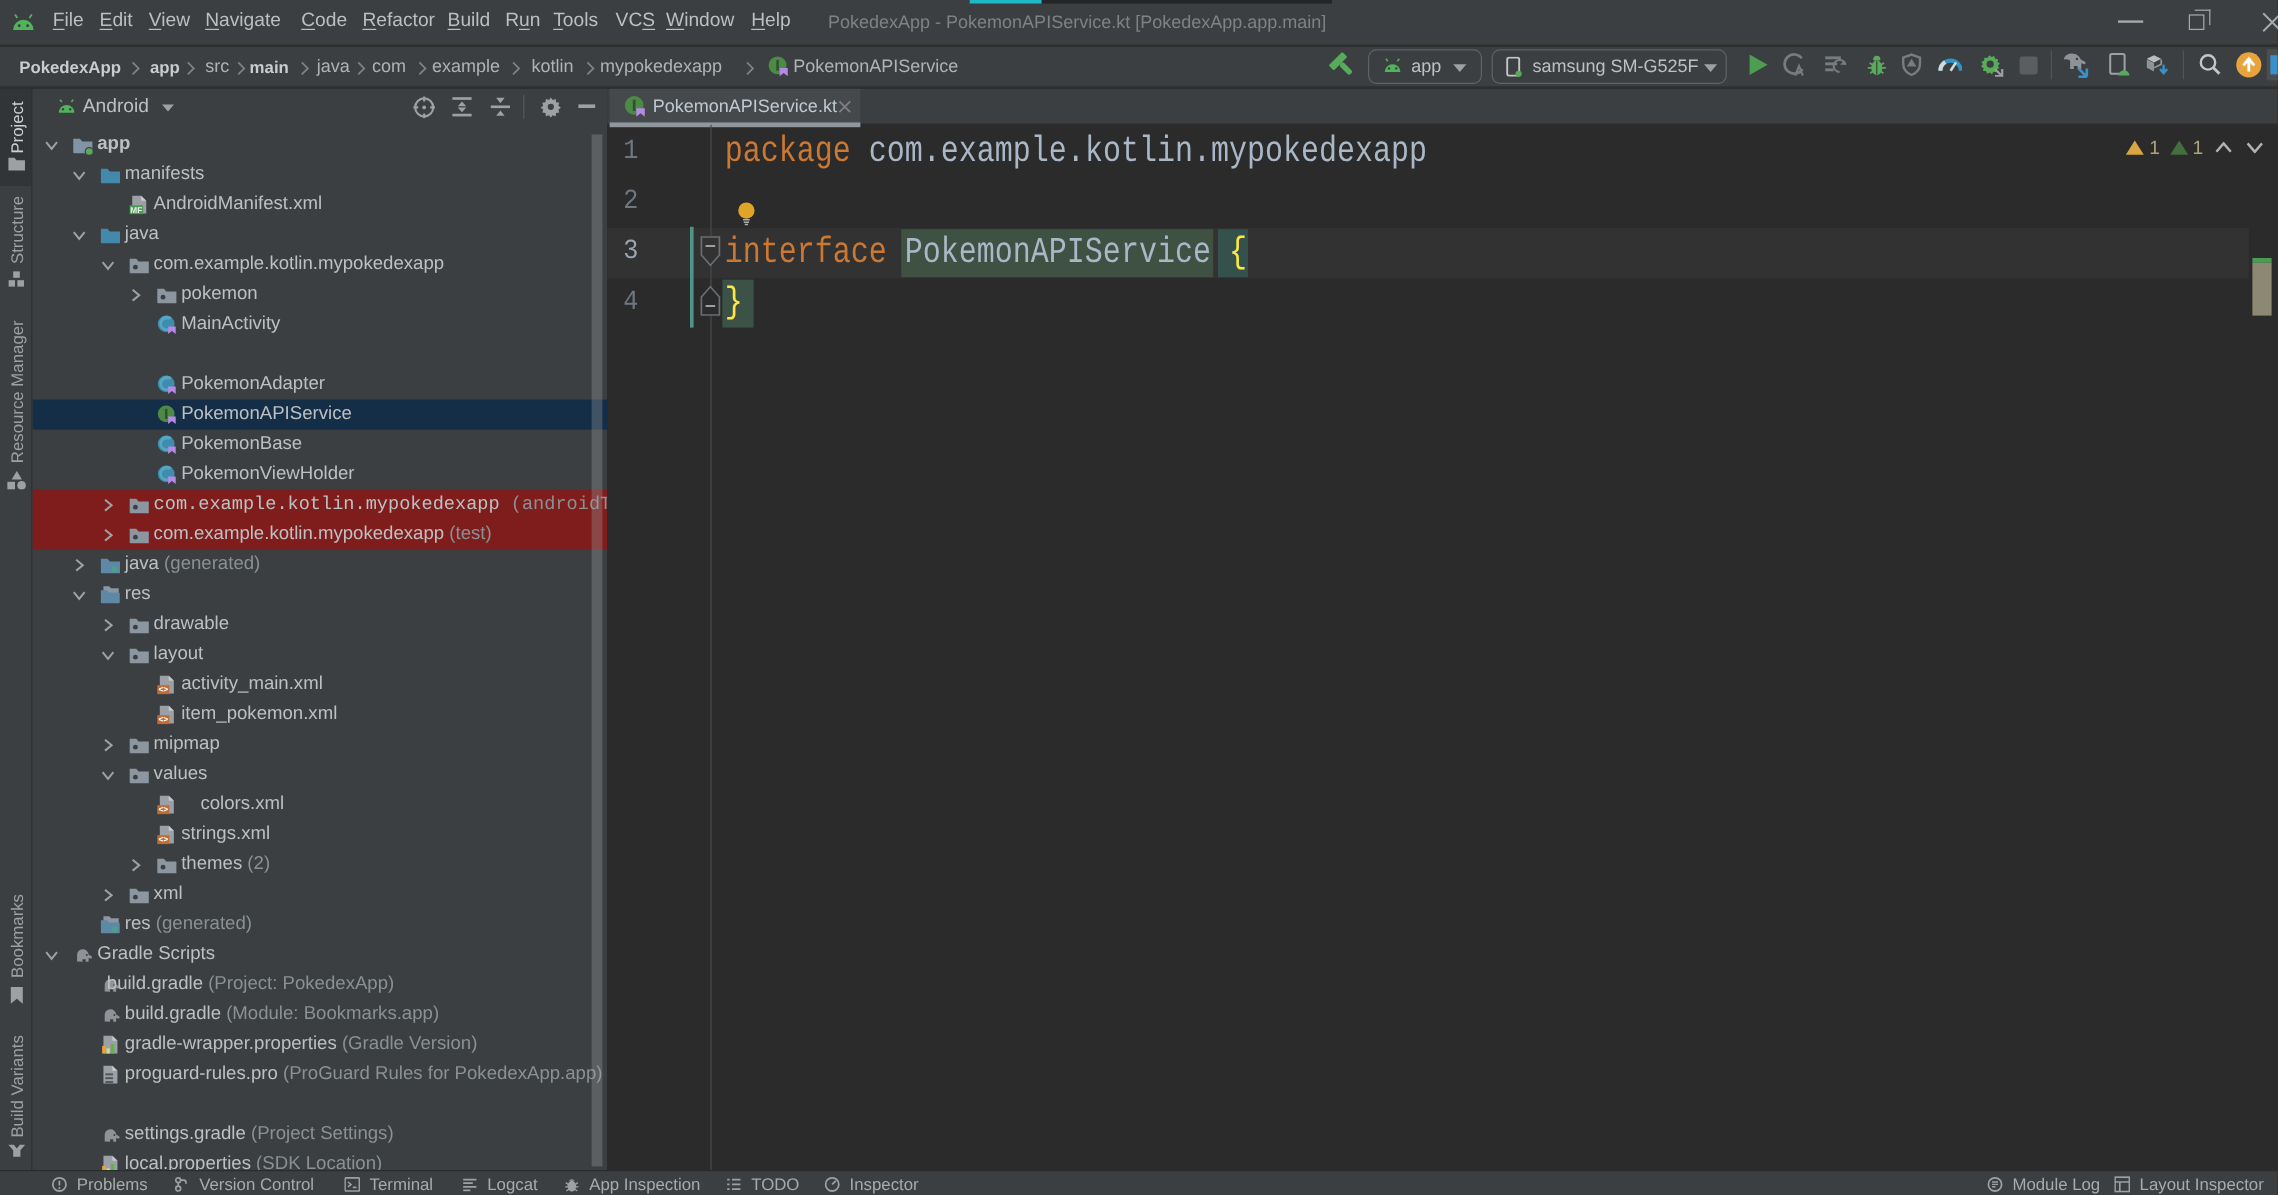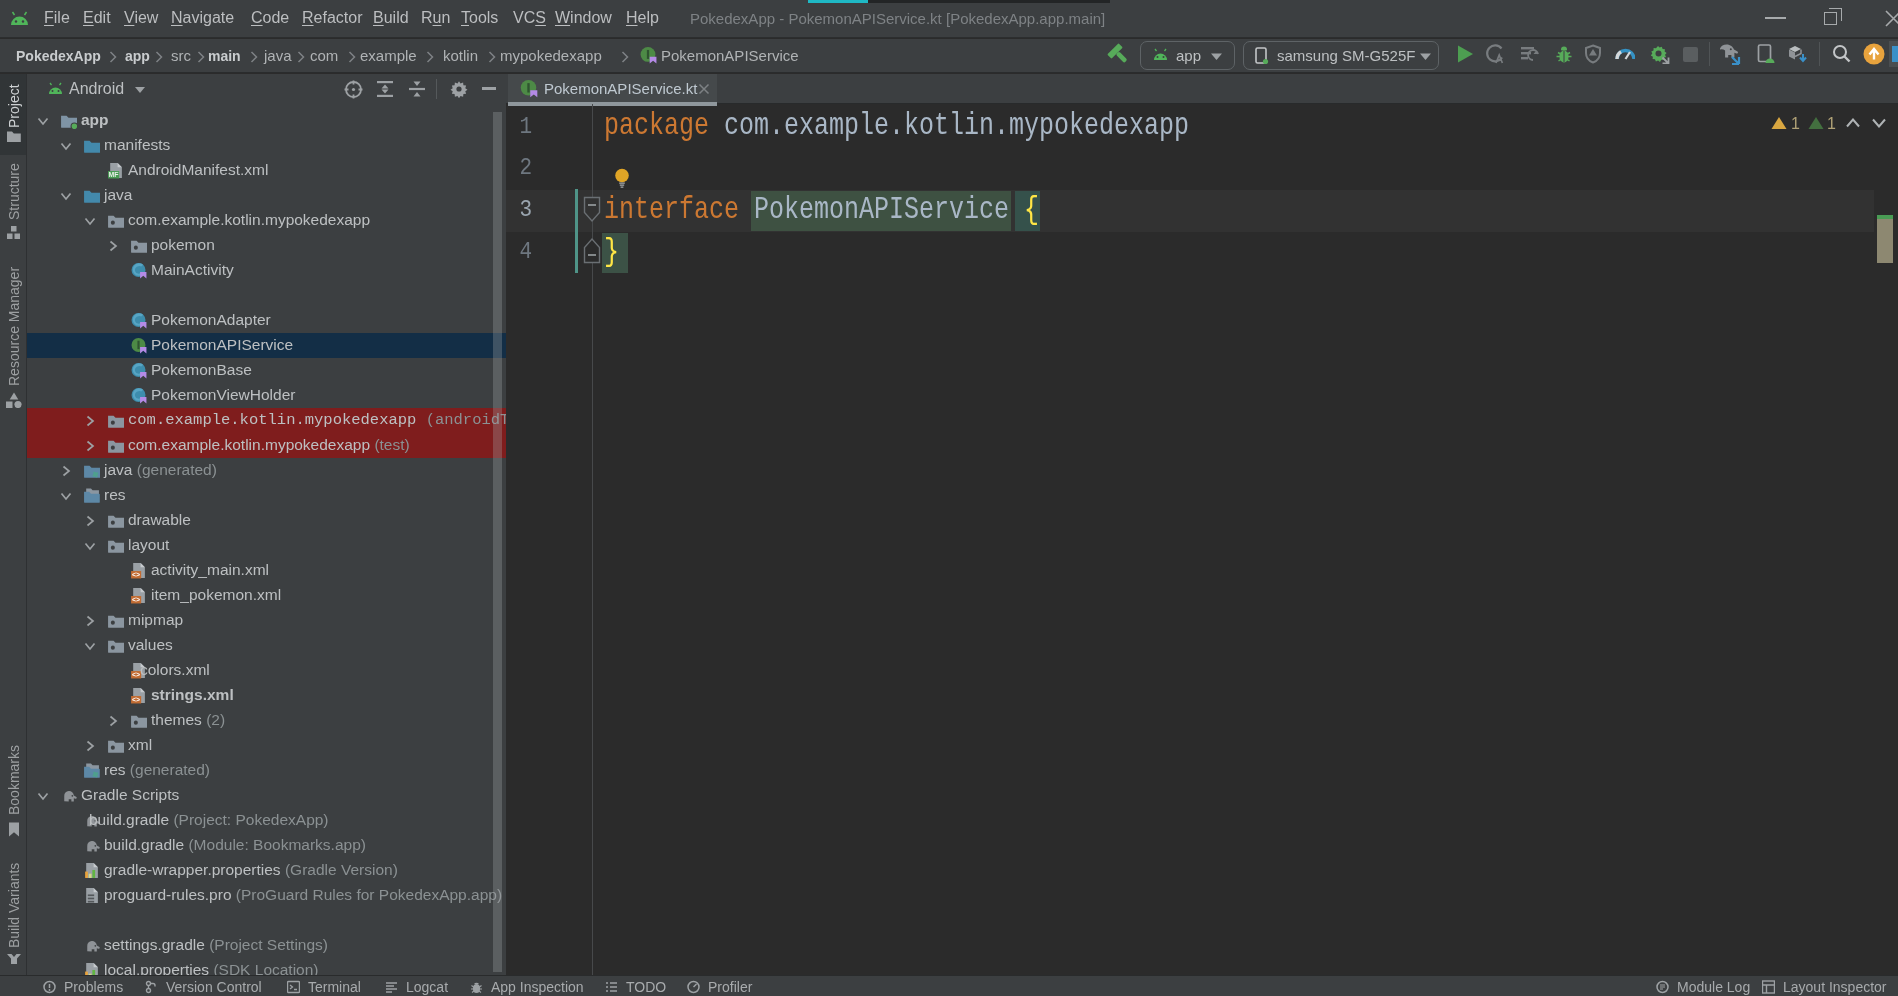--- a/index.html
+++ b/index.html
@@ -441,30 +441,30 @@
       </svg>
       <div class="rlabel" style="left:101px;">values</div>
     </div>
     <div class="row" style="top:583.5px;">
       <svg class="abs" style="left:103px;top:4px" width="17" height="17" viewBox="0 0 16 16">
         <path d="M3,1 h7 l4,4 v10 h-11 z" fill="#9aa0a5"></path>
         <path d="M10,1 l4,4 h-4 z" fill="#c6cacd"></path>
         <rect x="1" y="8.5" width="9.5" height="7" fill="#c26C33"></rect>
         <text x="5.7" y="14.2" font-family="Liberation Sans" font-size="6.5" font-weight="bold" fill="#fff" text-anchor="middle">&lt;&gt;</text>
       </svg>
-      <div class="rlabel" style="left:113px;text-align:center;">colors.xml</div>
+      <div class="rlabel" style="left:140px;text-align:center;">colors.xml</div>
     </div>
     <div class="row" style="top:608.5px;">
       <svg class="abs" style="left:103px;top:4px" width="17" height="17" viewBox="0 0 16 16">
         <path d="M3,1 h7 l4,4 v10 h-11 z" fill="#9aa0a5"></path>
         <path d="M10,1 l4,4 h-4 z" fill="#c6cacd"></path>
         <rect x="1" y="8.5" width="9.5" height="7" fill="#c26C33"></rect>
         <text x="5.7" y="14.2" font-family="Liberation Sans" font-size="6.5" font-weight="bold" fill="#fff" text-anchor="middle">&lt;&gt;</text>
       </svg>
-      <div class="rlabel" style="left:124px;font-weight:bold;">strings.xml</div>
+      <div class="rlabel" style="left:124px;">strings.xml</div>
     </div>
     <div class="row" style="top:633.5px;">
       <svg class="abs" style="left:80px;top:7px" width="12" height="12" viewBox="0 0 12 12">
         <path d="M3.5,1.5 L9,6 L3.5,10.5" fill="none" stroke="#9da1a4" stroke-width="1.7"></path>
       </svg>
       <svg class="abs" style="left:103px;top:4px" width="17" height="17" viewBox="0 0 16 16">
         <path d="M1,3.5 h5.2 l1.8,2 h8 a0.8,0.8 0 0 1 0.8,0.8 V14 a0.8,0.8 0 0 1 -0.8,0.8 H1.8 A0.8,0.8 0 0 1 1,14 Z" fill="#8b96a0"></path>
         <circle cx="5.5" cy="10" r="1.9" fill="#3c3f41"></circle>
       </svg>
       <div class="rlabel" style="left:124px;">themes <span class="rsuf">(2)</span></div>
@@ -635,21 +635,21 @@
     </svg>
     <div class="sbitem" style="left:491px">App Inspection</div>
     <svg class="abs" style="left:605px;top:4px" width="13" height="14" viewBox="0 0 13 13">
       <path d="M1,2.5 h2 M5,2.5 h7 M1,6.5 h2 M5,6.5 h7 M1,10.5 h2 M5,10.5 h7" stroke="#9da1a4" stroke-width="1.5"></path>
     </svg>
     <div class="sbitem" style="left:626px">TODO</div>
     <svg class="abs" style="left:687px;top:4px" width="13" height="14" viewBox="0 0 13 13">
       <circle cx="6.5" cy="6.5" r="5.5" fill="none" stroke="#9da1a4" stroke-width="1.5"></circle>
       <line x1="6.5" y1="6.5" x2="9.5" y2="3.5" stroke="#9da1a4" stroke-width="1.5"></line>
     </svg>
-    <div class="sbitem" style="left:708px">Profiler</div>
+    <div class="sbitem" style="left:708px">Inspector</div>
     <svg class="abs" style="left:1656px;top:4px" width="13" height="14" viewBox="0 0 13 13">
       <circle cx="6.5" cy="6.5" r="5.5" fill="none" stroke="#9da1a4" stroke-width="1.5"></circle>
       <path d="M4,6.5 h5 M4,4.5 h5 M4,8.5 h3" stroke="#9da1a4" stroke-width="1.2"></path>
     </svg>
     <div class="sbitem" style="left:1677px">Module Log</div>
     <svg class="abs" style="left:1762px;top:4px" width="13" height="14" viewBox="0 0 13 13">
       <rect x="0.5" y="0.5" width="12" height="12" fill="none" stroke="#9da1a4" stroke-width="1.4"></rect>
       <path d="M0.5,4.5 h12 M4.5,4.5 v8" stroke="#9da1a4" stroke-width="1.4"></path>
     </svg>
     <div class="sbitem" style="left:1783px">Layout Inspector</div>

